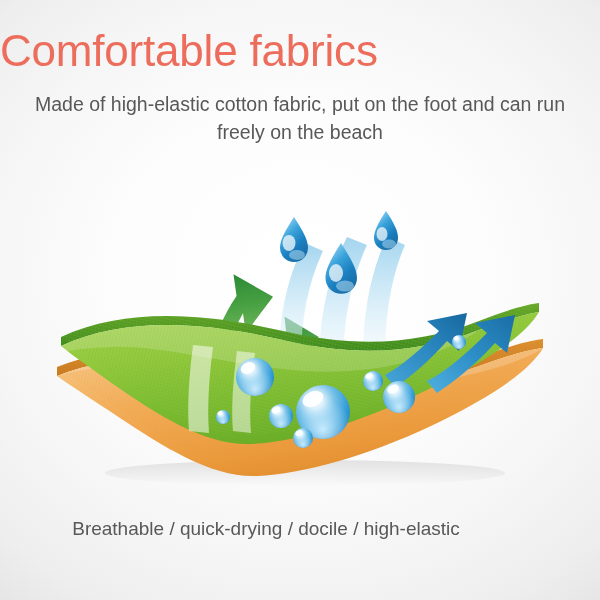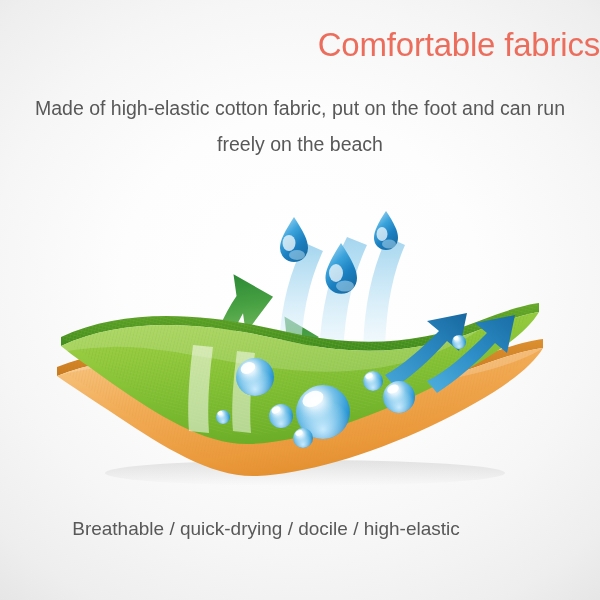--- a/index.html
+++ b/index.html
@@ -16,35 +16,35 @@
     background: radial-gradient(ellipse 78% 70% at 50% 46%,
                 #ffffff 0%, #fdfdfd 38%, #f6f6f6 66%, #eeeeee 88%, #e6e6e6 100%);
   }
 
   
   #title {
     position: absolute;
     top: 26px;
     left: 0;
     width: 600px;
-    text-align: right;
-    font-size: 33px;
+    text-align: left;
+    font-size: 44px;
     font-weight: 400;
     letter-spacing: -0.2px;
     color: #ed6d5c;
     white-space: nowrap;
   }
   #subtitle {
     position: absolute;
     top: 90px;
     left: 28px;
     width: 544px;
     text-align: center;
     font-size: 19.5px;
-    line-height: 36px;
+    line-height: 28px;
     font-weight: 400;
     color: #585858;
   }
   #footer-text {
     position: absolute;
     top: 518px;
     left: 0;
     width: 532px;
     text-align: center;
     font-size: 19px;

